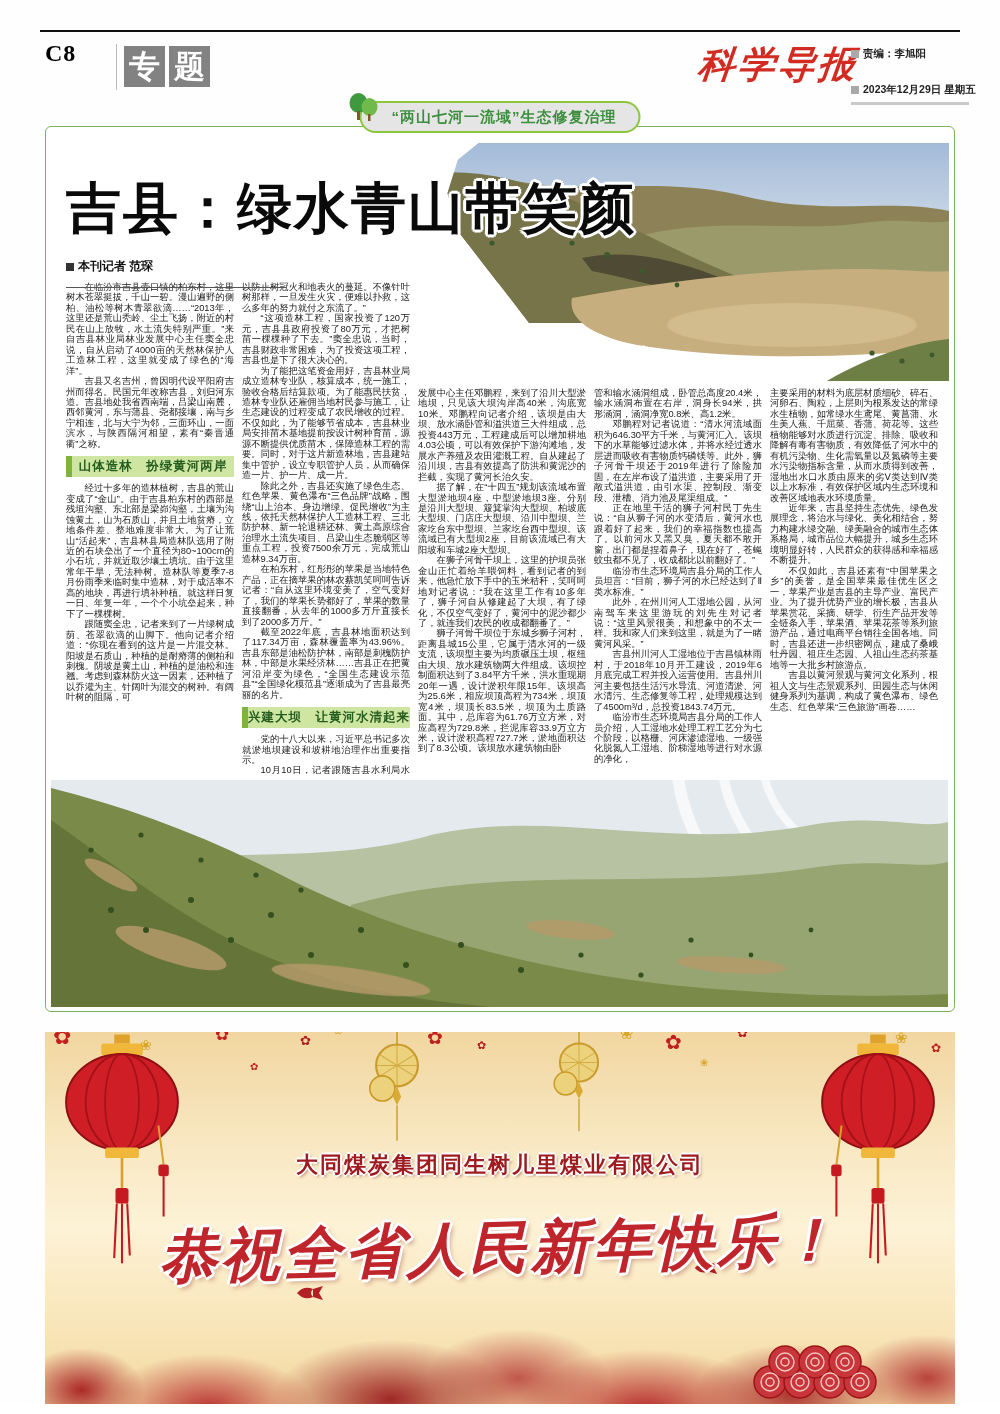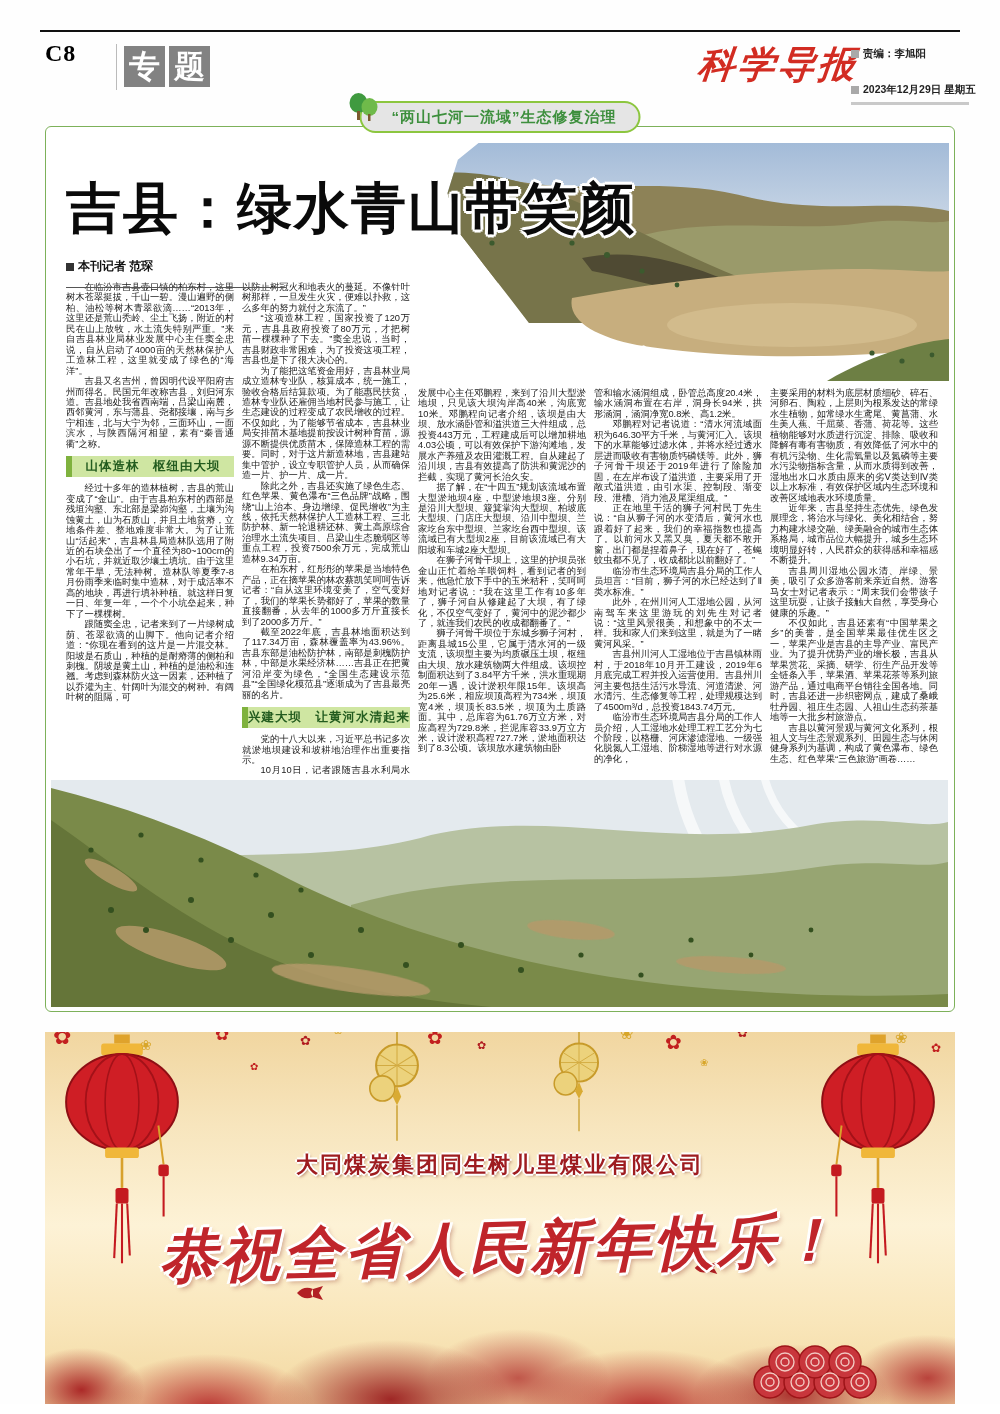--- a/index.html
+++ b/index.html
@@ -158,21 +158,21 @@
 <div class="byline">
   <span class="sq"></span>
   <span>本刊记者  范琛</span>
 </div>
 
 <div class="col c1">
   <div>
       <p>在临汾市吉县壶口镇的柏东村，这里树木苍翠挺拔，千山一碧。漫山遍野的侧柏、油松等树木青翠欲滴……“2013年，这里还是荒山秃岭、尘土飞扬，附近的村民在山上放牧，水土流失特别严重。”来自吉县林业局林业发展中心主任窦全忠说，自从启动了4000亩的天然林保护人工造林工程，这里就变成了绿色的“海洋”。</p>
       <p>吉县又名吉州，曾因明代设平阳府吉州而得名。民国元年改称吉县，刘归河东道。吉县地处我省西南端，吕梁山南麓，西邻黄河，东与蒲县、尧都接壤，南与乡宁相连，北与大宁为邻，三面环山，一面滨水，与陕西隔河相望，素有“秦晋通衢”之称。</p>
     </div>
-  <div class="subhead">山体造林　枢纽由大坝</div>
+  <div class="subhead">山体造林　扮绿黄河两岸</div>
   <div>
       <p>经过十多年的造林植树，吉县的荒山变成了“金山”。由于吉县柏东村的西部是残垣沟壑、东北部是梁峁沟壑，土壤为沟蚀黄土，山为石质山，并且土地贫瘠，立地条件差、整地难度非常大。为了让荒山“活起来”，吉县林县局造林队选用了附近的石块垒出了一个直径为80~100cm的小石坑，并就近取沙壤土填坑。由于这里常年干旱，无法种树。造林队等夏季7-8月份雨季来临时集中造林，对于成活率不高的地块，再进行填补种植。就这样日复一日、年复一年，一个个小坑垒起来，种下了一棵棵树。</p>
       <p>跟随窦全忠，记者来到了一片绿树成荫、苍翠欲滴的山脚下。他向记者介绍道：“你现在看到的这片是一片混交林。阳坡是石质山，种植的是耐瘠薄的侧柏和刺槐。阴坡是黄土山，种植的是油松和连翘。考虑到森林防火这一因素，还种植了以乔灌为主、针阔叶为混交的树种。有阔叶树的阻隔，可</p>
     </div>
 </div>
 
 <div class="col c2">
   <div>
       <p class="cont">以防止树冠火和地表火的蔓延。不像针叶树那样，一旦发生火灾，便难以扑救，这么多年的努力就付之东流了。”</p>
       <p>“这项造林工程，国家投资了120万元，吉县县政府投资了80万元，才把树苗一棵棵种了下去。”窦全忠说，当时，吉县财政非常困难，为了投资这项工程，吉县也是下了很大决心的。</p>
@@ -199,21 +199,20 @@
     <p>邓鹏程对记者说道：“清水河流域面积为646.30平方千米，与黄河汇入。该坝下的水草能够过滤水体，并将水经过透水层进而吸收有害物质钙磷镁等。此外，狮子河骨干坝还于2019年进行了除险加固，在左岸布设了溢洪道，主要采用了开敞式溢洪道，由引水渠、控制段、渐变段、泄槽、消力池及尾渠组成。”</p>
     <p>正在地里干活的狮子河村民丁先生说：“自从狮子河的水变清后，黄河水也跟着好了起来，我们的幸福指数也提高了。以前河水又黑又臭，夏天都不敢开窗，出门都是捏着鼻子，现在好了，苍蝇蚊虫都不见了，收成都比以前翻好了。”</p>
     <p>临汾市生态环境局吉县分局的工作人员坦言：“目前，狮子河的水已经达到了Ⅱ类水标准。”</p>
     <p>此外，在州川河人工湿地公园，从河南驾车来这里游玩的刘先生对记者说：“这里风景很美，和想象中的不太一样。我和家人们来到这里，就是为了一睹黄河风采。”</p>
     <p>吉县州川河人工湿地位于吉昌镇林雨村，于2018年10月开工建设，2019年6月底完成工程并投入运营使用。吉县州川河主要包括生活污水导流、河道清淤、河水清污、生态修复等工程，处理规模达到了4500m³/d，总投资1843.74万元。</p>
     <p>临汾市生态环境局吉县分局的工作人员介绍，人工湿地水处理工程工艺分为七个阶段，以格栅、河床渗滤湿地、一级强化脱氮人工湿地、阶梯湿地等进行对水源的净化，</p>
   </div>
 <div class="col c5">
     <p class="cont">主要采用的材料为底层材质细砂、碎石、河卵石、陶粒，上层则为根系发达的常绿水生植物，如常绿水生鸢尾、黄菖蒲、水生美人蕉、千屈菜、香蒲、荷花等。这些植物能够对水质进行沉淀、排除、吸收和降解有毒有害物质，有效降低了河水中的有机污染物、生化需氧量以及氮磷等主要水污染物指标含量，从而水质得到改善，湿地出水口水质由原来的劣Ⅴ类达到Ⅳ类以上水标准，有效保护区域内生态环境和改善区域地表水环境质量。</p>
     <p>近年来，吉县坚持生态优先、绿色发展理念，将治水与绿化、美化相结合，努力构建水绿交融、绿美融合的城市生态体系格局，城市品位大幅提升，城乡生态环境明显好转，人民群众的获得感和幸福感不断提升。</p>
-    <p>吉县周川湿地公园水清、岸绿、景美，吸引了众多游客前来亲近自然。游客马女士对记者表示：“周末我们会带孩子这里玩耍，让孩子接触大自然，享受身心健康的乐趣。”</p>
     <p>不仅如此，吉县还素有“中国苹果之乡”的美誉，是全国苹果最佳优生区之一，苹果产业是吉县的主导产业、富民产业。为了提升优势产业的增长极，吉县从苹果赏花、采摘、研学、衍生产品开发等全链条入手，苹果酒、苹果花茶等系列旅游产品，通过电商平台销往全国各地。同时，吉县还进一步织密网点，建成了桑峨牡丹园、祖庄生态园、人祖山生态药茶基地等一大批乡村旅游点。</p>
     <p>吉县以黄河景观与黄河文化系列，根祖人文与生态景观系列、田园生态与休闲健身系列为基调，构成了黄色瀑布、绿色生态、红色苹果“三色旅游”画卷……</p>
   </div>
 
 <div class="mountain-photo">
   <svg width="897" height="227" viewBox="0 0 897 227">
     <rect width="897" height="227" fill="#e4eaee"></rect>
     <g fill="none" stroke="#ffffff" stroke-opacity="0.65">
       <circle cx="820" cy="-30" r="110" stroke-width="8"></circle>
       <circle cx="820" cy="-30" r="150" stroke-width="10"></circle>

